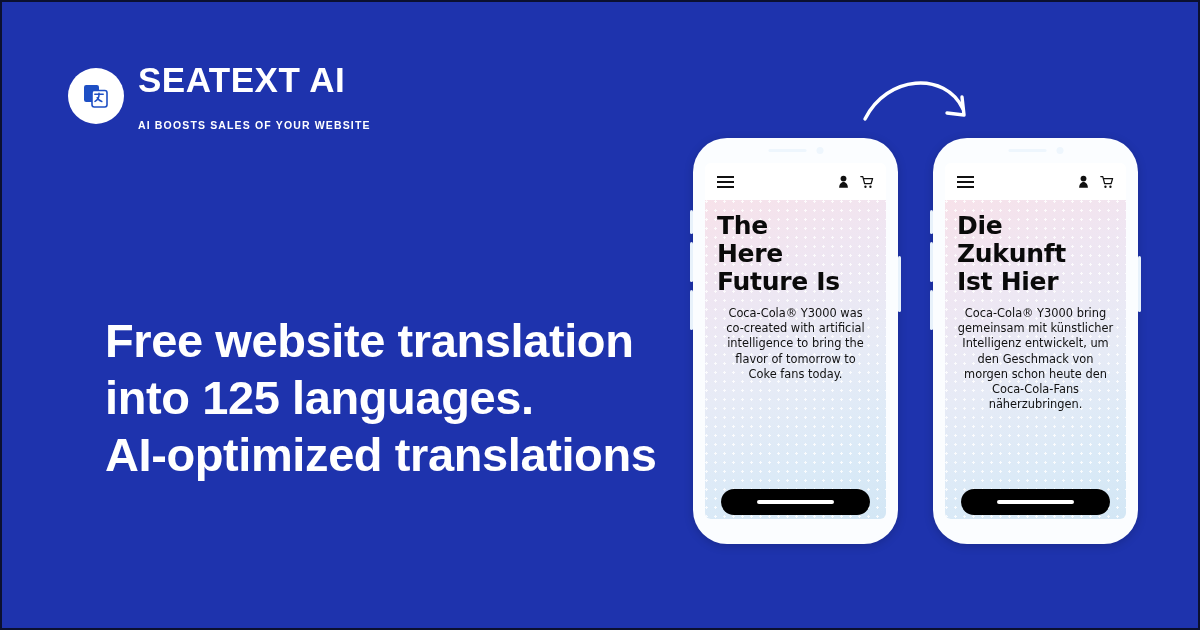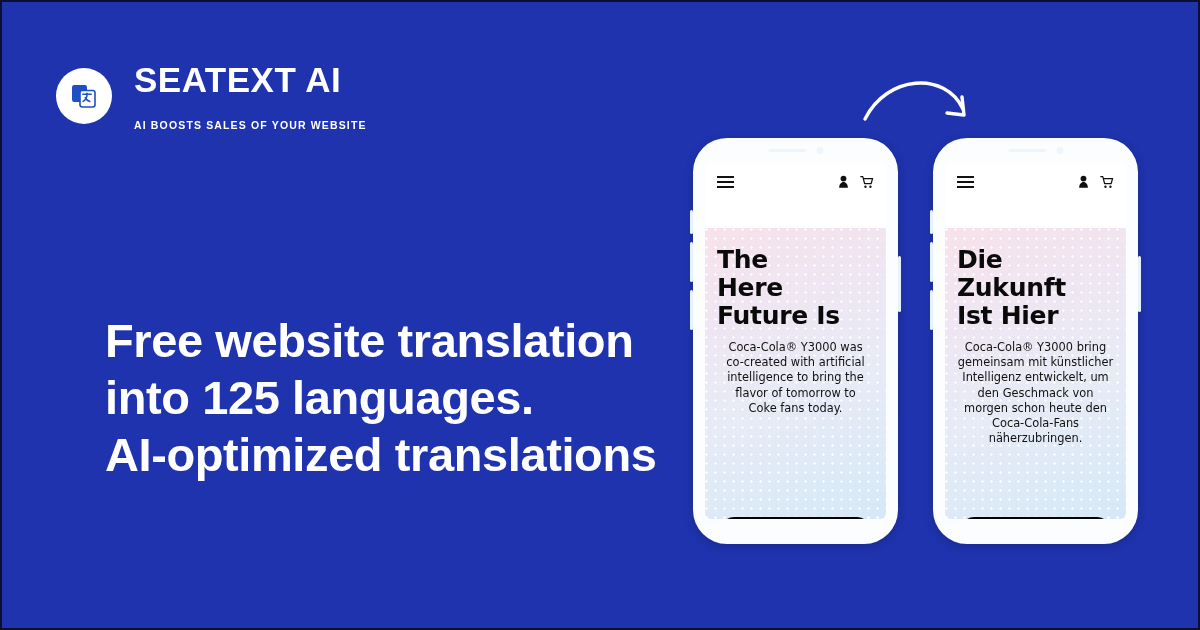--- a/index.html
+++ b/index.html
@@ -10,21 +10,21 @@
   }
   .canvas{
     position:relative;width:1200px;height:630px;
     background:#1e33ad;
     border:2px solid #0b1030;
     box-sizing:border-box;
     overflow:hidden;
   }
 
   
-  .logo{position:absolute;left:54px;top:60px;display:flex;align-items:center;gap:22px;}
+  .logo{position:absolute;left:66px;top:60px;display:flex;align-items:center;gap:14px;}
   .logo-badge{
     width:56px;height:56px;border-radius:50%;background:#ffffff;
     display:flex;align-items:center;justify-content:center;flex:0 0 auto;
   }
   .logo-text{display:flex;flex-direction:column;justify-content:center;}
   .logo-name{
     font-size:35px;font-weight:700;color:#ffffff;letter-spacing:0.5px;
     line-height:1;font-family:"Liberation Sans",sans-serif;
   }
   .logo-tag{
@@ -79,21 +79,21 @@
   }
   .burger{display:flex;flex-direction:column;gap:3px;}
   .burger i{display:block;width:17px;height:2px;background:#111;}
   .topicons{display:flex;align-items:center;gap:10px;}
 
   .content{
     position:relative;height:361px;
     background:
       radial-gradient(circle at 1.6px 1.6px, rgba(255,255,255,0.85) 1.1px, rgba(255,255,255,0) 1.2px) 0 0/9px 9px,
       linear-gradient(160deg,#f7e2ea 0%,#efe6f2 22%,#e7ebf6 48%,#dbeaf7 72%,#cfe5f4 100%);
-    padding:18px 12px 0 12px;box-sizing:border-box;margin-top:28px;
+    padding:12px 12px 0 12px;box-sizing:border-box;
   }
   .s-title{
     font-family:"DejaVu Sans",sans-serif;
     font-weight:700;font-size:25px;line-height:28px;color:#0a0a0a;
     letter-spacing:-0.3px;margin:0 0 10px 0;
   }
   .s-title div{white-space:nowrap;}
   .s-body{
     font-family:"DejaVu Sans",sans-serif;
     font-size:11.4px;line-height:15.2px;color:#111;font-weight:500;

